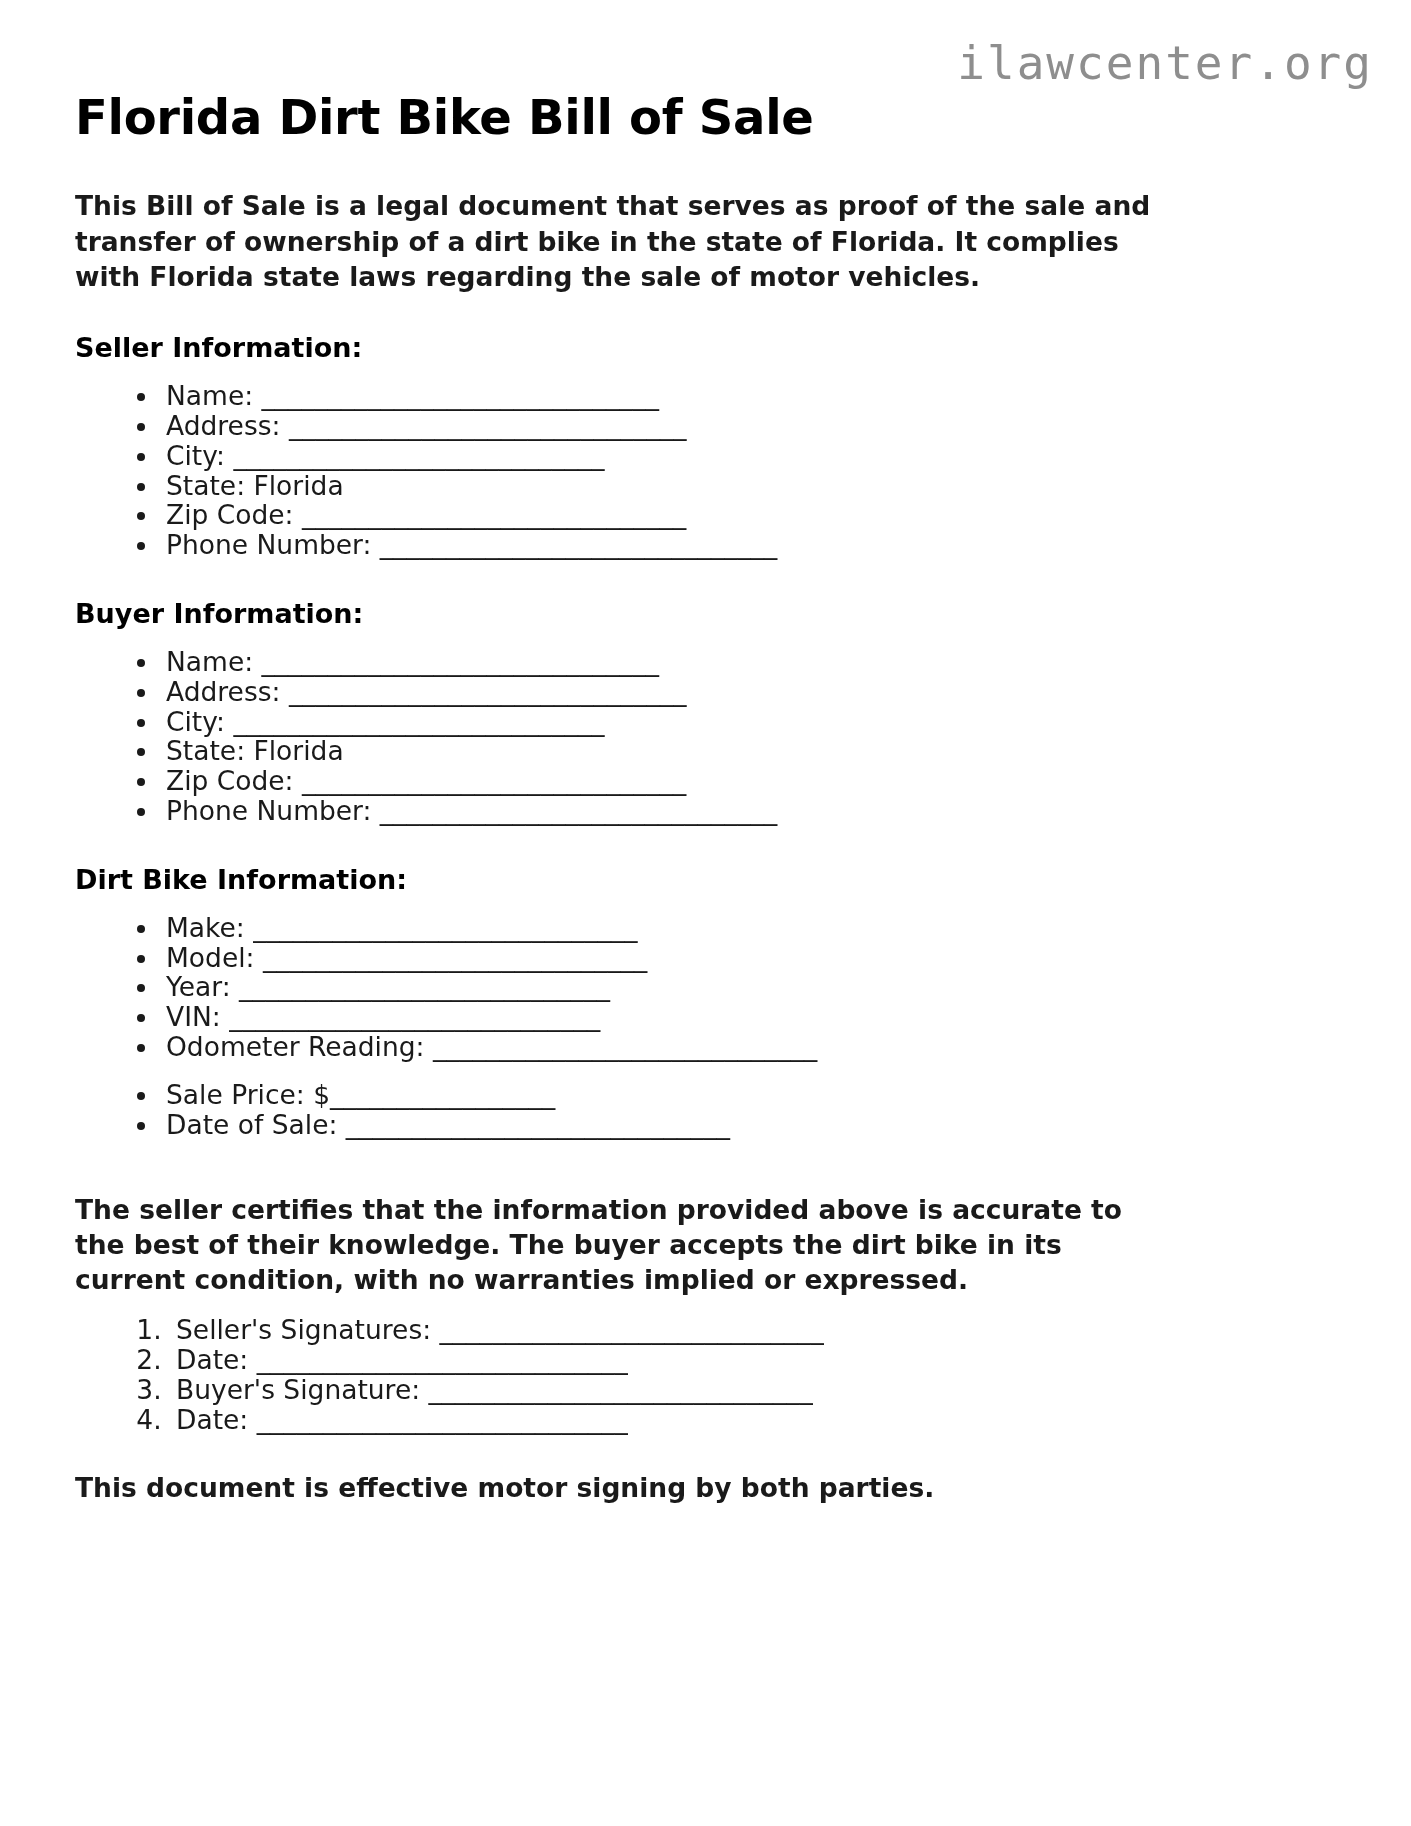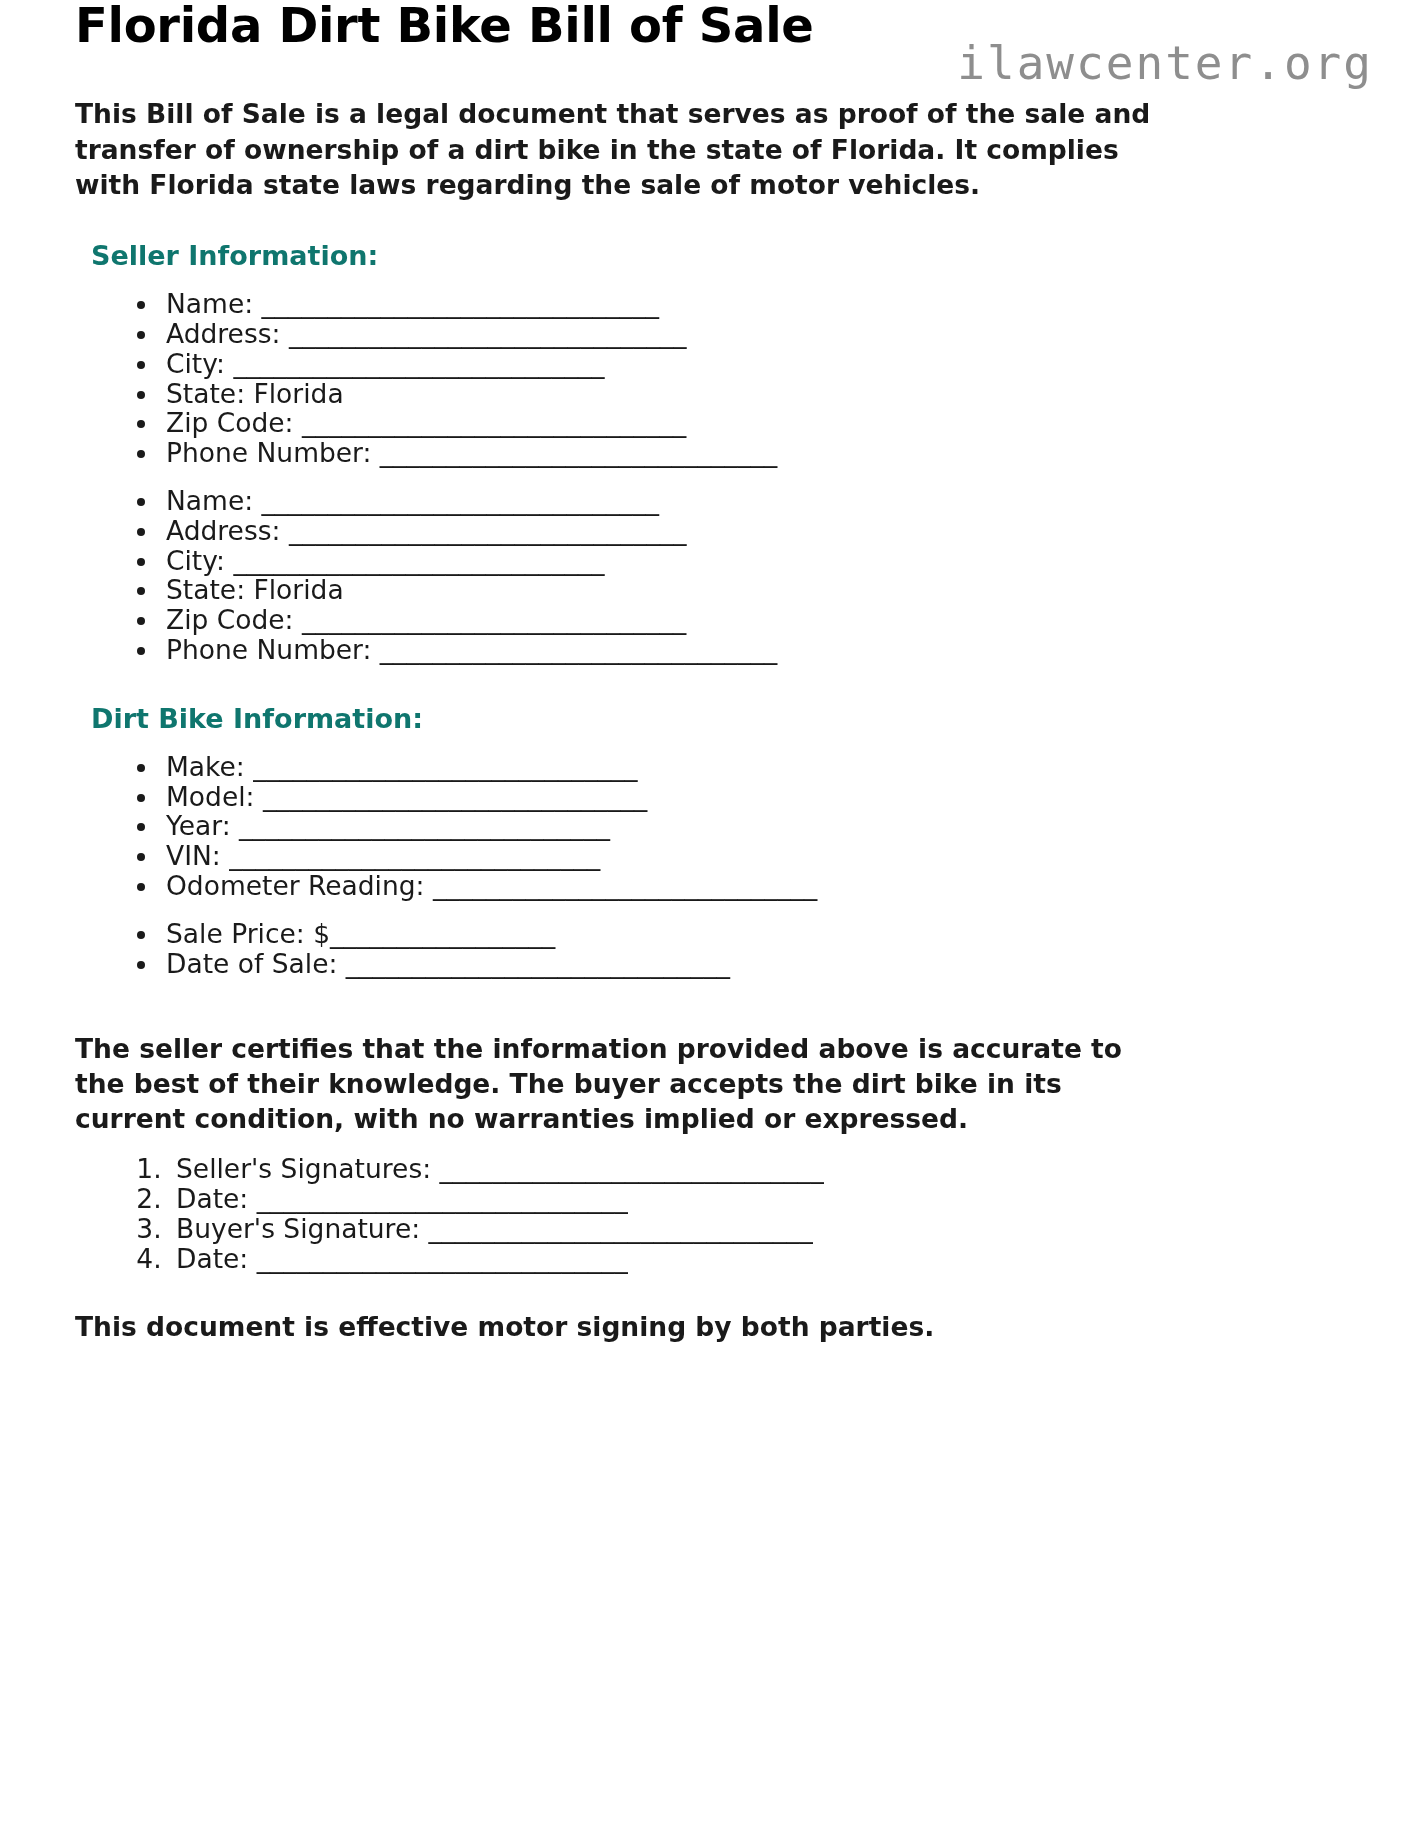--- a/index.html
+++ b/index.html
@@ -29,43 +29,44 @@
     top: 36px;
     font-family: "DejaVu Sans Mono", "Liberation Mono", monospace;
     font-size: 46px;
     letter-spacing: 2px;
     color: #8e8e8e;
     white-space: nowrap;
     user-select: none;
   }
   h1.doc-title {
     margin: 0;
+    padding-top: 92px;
     font-size: 48px;
     font-weight: bold;
     letter-spacing: -0.3px;
     color: #000000;
     line-height: 1.05;
   }
   p.para {
     margin: 0;
     font-size: 26.5px;
     line-height: 1.33;
     color: #1a1a1a;
     max-width: 1090px;
     font-weight: bold;
   }
   p.intro { margin-top: 46px; }
   p.certify { margin-top: 52px; }
   p.effective { margin-top: 36px; }
 
   h2.section {
-    margin: 16px;
+    margin: 0;
     font-size: 27px;
     font-weight: bold;
-    color: #0f766e;
+    color: #000000;
   }
   h2.sec-spaced { margin-top: 38px; }
 
   ul.fields, ol.fields {
     margin: 18px 0 0 0;
     padding-left: 85px;
     list-style-position: outside;
   }
   ul.fields { list-style-type: disc; }
   ol.fields { list-style-type: decimal; }
@@ -96,20 +97,21 @@
   <h2 class="section sec-spaced">Seller Information:</h2>
   <ul class="fields">
     <li><span>Name: </span><span class="blank">______________________________</span></li>
     <li><span>Address: </span><span class="blank">______________________________</span></li>
     <li><span>City: </span><span class="blank">____________________________</span></li>
     <li><span>State: Florida</span><span class="blank"></span></li>
     <li><span>Zip Code: </span><span class="blank">_____________________________</span></li>
     <li><span>Phone Number: </span><span class="blank">______________________________</span></li>
   </ul>
 
+  <h2 class="section sec-spaced">Buyer Information:</h2>
   <ul class="fields">
     <li><span>Name: </span><span class="blank">______________________________</span></li>
     <li><span>Address: </span><span class="blank">______________________________</span></li>
     <li><span>City: </span><span class="blank">____________________________</span></li>
     <li><span>State: Florida</span><span class="blank"></span></li>
     <li><span>Zip Code: </span><span class="blank">_____________________________</span></li>
     <li><span>Phone Number: </span><span class="blank">______________________________</span></li>
   </ul>
 
   <h2 class="section sec-spaced">Dirt Bike Information:</h2>

